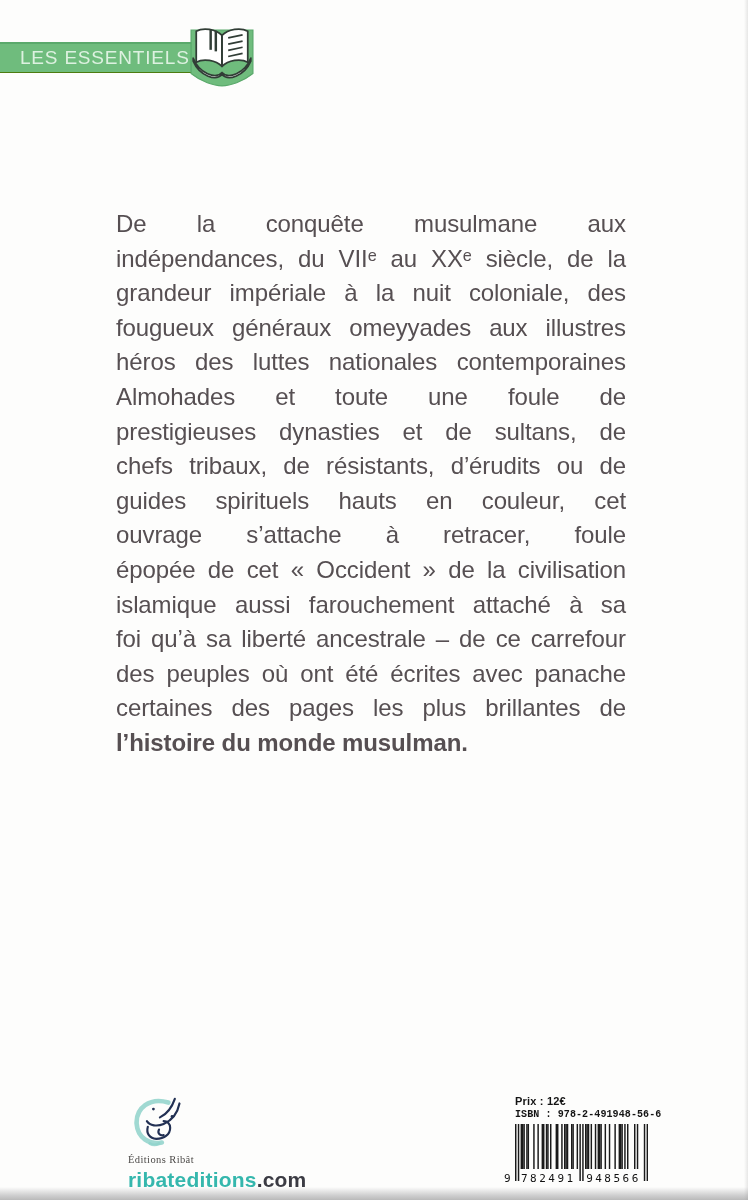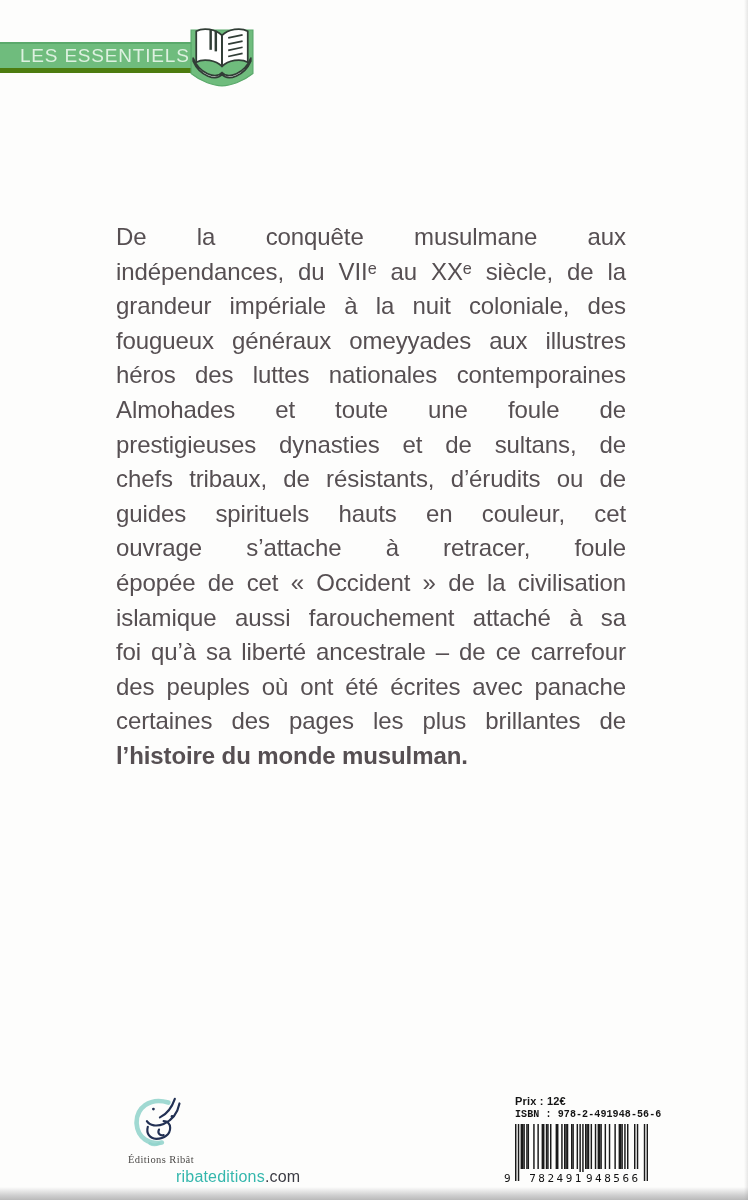--- a/index.html
+++ b/index.html
@@ -2,56 +2,56 @@
 <html><head>
 <meta charset="utf-8">
 <style>
   html,body{margin:0;padding:0;}
   body{width:748px;height:1200px;overflow:hidden;background:#ffffff;
        font-family:"Liberation Sans","DejaVu Sans",sans-serif;}
   .cover{position:relative;width:748px;height:1200px;background:#fdfdfc;}
 
   
   .banner-strip{position:absolute;left:0;top:42px;width:206px;height:31px;
-    background:#6fbc7d;border-top:2px solid #5aa96b;border-bottom:5px solid #4d7c0f;
+    background:#6fbc7d;border-top:2px solid #5aa96b;border-bottom:1px solid #4d7c0f;
     box-sizing:border-box;display:flex;align-items:center;}
   .banner-label{margin-left:20px;font-size:19px;letter-spacing:.8px;
     color:#ddf1e0;font-weight:400;white-space:nowrap;
     font-family:"Liberation Sans","DejaVu Sans",sans-serif;}
   .book-badge{position:absolute;left:188px;top:22px;}
 
   
-  .blurb{position:absolute;left:116px;top:220px;width:510px;}
+  .blurb{position:absolute;left:116px;top:207px;width:510px;}
   .blurb .line{font-size:24px;line-height:34.6px;color:#564f52;
     letter-spacing:-0.1px;text-align:justify;text-align-last:justify;
     white-space:normal;}
   .blurb .line.last{text-align-last:left;font-weight:bold;}
 
   
   .publisher{position:absolute;left:128px;top:1096px;width:170px;}
   .pub-logo{display:block;margin-left:2px;}
   .pub-name{margin-top:4px;font-family:"Liberation Serif","DejaVu Serif",serif;
     font-size:10.5px;color:#4c4a48;letter-spacing:.4px;}
-  .pub-site{margin-top:3px;font-size:16px;font-weight:normal;letter-spacing:.2px;margin-left:48px;}
+  .pub-site{margin-top:3px;font-size:21px;font-weight:bold;letter-spacing:.2px;}
   .pub-site .teal{color:#35b7ad;}
   .pub-site .dark{color:#3b3b43;}
 
   
   .pricebox{position:absolute;left:500px;top:1095px;width:180px;}
   .price-line{padding-left:15px;font-size:11px;font-weight:bold;color:#141414;
     line-height:13px;letter-spacing:.2px;}
   .isbn-line{padding-left:15px;font-size:10px;font-weight:bold;color:#141414;
     line-height:13px;letter-spacing:.1px;font-family:Liberation Mono, monospace;}
   .barcode{position:relative;margin:3px 0 0 15px;width:133px;height:58px;}
   .barcode svg{position:absolute;left:0;top:0;fill:#1a1a1a;}
   .bc-digit{position:absolute;bottom:-3px;font-family:"DejaVu Sans Mono",monospace;
     font-size:11px;color:#111;background:#fdfdfc;}
   .bc-first{left:-11px;background:transparent;}
-  .bc-g1{left:6px;width:55px;text-align:right;letter-spacing:2.5px;padding-left:8px;}
-  .bc-g2{left:71px;width:55px;text-align:left;letter-spacing:2.5px;}
+  .bc-g1{left:6px;width:55px;text-align:left;letter-spacing:2.5px;}
+  .bc-g2{left:71px;width:55px;text-align:center;letter-spacing:2.5px;}
 
   
   .edge-bottom{position:absolute;left:0;bottom:0;width:100%;height:13px;
     background:linear-gradient(to bottom,rgba(160,160,160,0) 0%,rgba(150,150,152,.45) 65%,rgba(140,140,142,.6) 100%);}
   .edge-right{position:absolute;right:0;top:0;width:4px;height:100%;
     background:linear-gradient(to left,rgba(150,150,150,.22),rgba(150,150,150,0));}
 </style>
 </head>
 <body>
 

